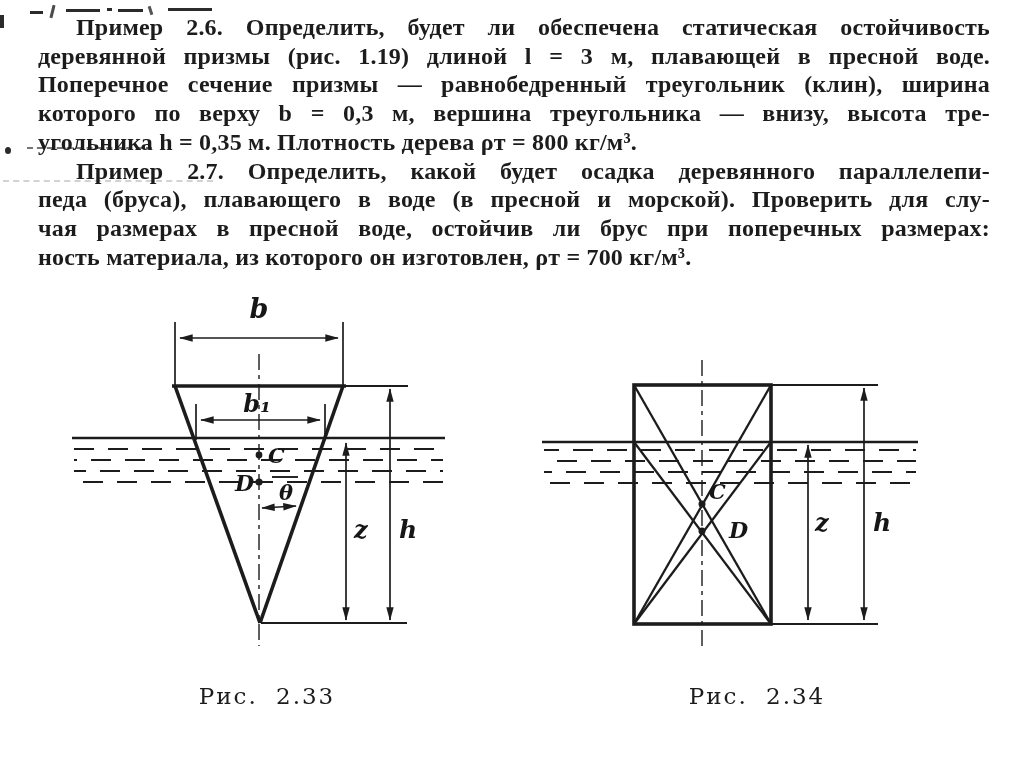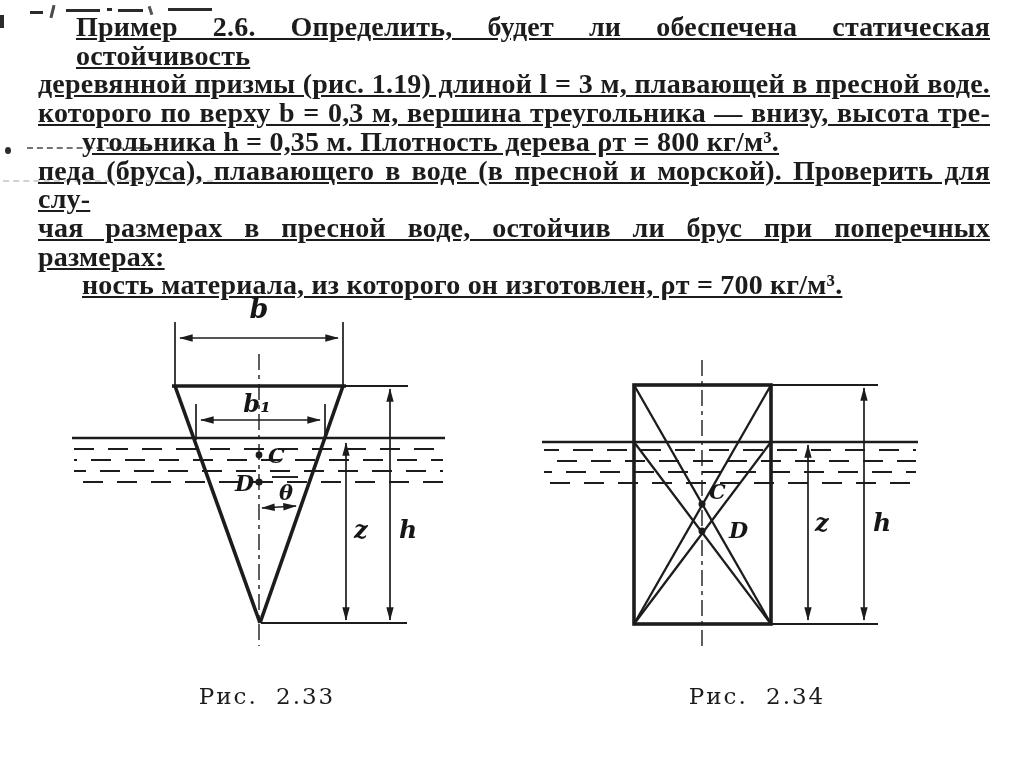--- a/index.html
+++ b/index.html
@@ -5,28 +5,27 @@
   html,body{margin:0;padding:0;}
   body{
     width:1024px;height:767px;position:relative;overflow:hidden;
     background:#ffffff;color:#1c1c1c;
     font-family:"Liberation Serif","DejaVu Serif",serif;
   }
   .textblock{
     position:absolute;left:38px;top:13px;width:952px;
   }
   .line{
-    font-weight:700;font-size:28px;line-height:28.7px;
+    font-weight:700;font-size:24px;line-height:28.7px;
     letter-spacing:0.2px;
     text-align:justify;text-align-last:justify;
     white-space:normal;
-    text-decoration:underline;
   }
   .line.indent{padding-left:38px;}
-  .line.endpara{text-align-last:left;margin-left:44px;}
+  .line.endpara{text-align-last:left;}
   .fig-svg{position:absolute;left:0;top:290px;}
   .fig-svg .thick{stroke:#1c1c1c;stroke-width:3.6;fill:none;}
   .fig-svg .med{stroke:#1c1c1c;stroke-width:2.3;fill:none;}
   .fig-svg .water{stroke:#1c1c1c;stroke-width:2.6;fill:none;}
   .fig-svg .thin{stroke:#1c1c1c;stroke-width:1.7;fill:none;}
   .fig-svg .ext{stroke:#1c1c1c;stroke-width:1.9;fill:none;}
   .fig-svg .cl{stroke:#1c1c1c;stroke-width:1.4;fill:none;stroke-dasharray:16 5 4 5;}
   .fig-svg .hatch{stroke:#1c1c1c;stroke-width:2.2;fill:none;stroke-dasharray:20 14;}
   .fig-svg .dot{fill:#1c1c1c;stroke:none;}
   .fig-svg text{
@@ -51,22 +50,24 @@
 <div class="artifact" style="left:149px;top:6px;width:3px;height:9px;transform:rotate(-18deg);opacity:.8;"></div>
 <div class="artifact" style="left:168px;top:8px;width:44px;height:3px;"></div>
 <div class="artifact" style="left:0;top:15px;width:4px;height:13px;"></div>
 <div class="artifact" style="left:5px;top:147px;width:6px;height:7px;border-radius:50%;"></div>
 <div class="artifact dash" style="left:27px;top:147px;width:125px;border-top:2.5px dashed rgba(25,25,25,.6);"></div>
 <div class="artifact dash" style="left:3px;top:180px;width:210px;border-top:2px dashed rgba(50,50,50,.22);"></div>
 
 <div class="textblock">
   <div class="line indent">Пример 2.6. Определить, будет ли обеспечена статическая остойчивость</div>
   <div class="line">деревянной призмы (рис. 1.19) длиной l = 3 м, плавающей в пресной воде.</div>
+  <div class="line">Поперечное сечение призмы — равнобедренный треугольник (клин), ширина</div>
   <div class="line">которого по верху b = 0,3 м, вершина треугольника — внизу, высота тре-</div>
   <div class="line endpara">угольника h = 0,35 м. Плотность дерева ρт = 800 кг/м³.</div>
+  <div class="line indent">Пример 2.7. Определить, какой будет осадка деревянного параллелепи-</div>
   <div class="line">педа (бруса), плавающего в воде (в пресной и морской). Проверить для слу-</div>
   <div class="line">чая размерах в пресной воде, остойчив ли брус при поперечных размерах:</div>
   <div class="line endpara">ность материала, из которого он изготовлен, ρт = 700 кг/м³.</div>
 </div>
 
 <svg class="fig-svg" width="1024" height="477" viewBox="0 290 1024 477" xmlns="http://www.w3.org/2000/svg">
   <defs>
     <marker id="ah" viewBox="0 0 12 8" refX="11.3" refY="4" markerWidth="15" markerHeight="9.5" markerUnits="userSpaceOnUse" orient="auto-start-reverse">
       <path d="M0.6,0.9 L12,4 L0.6,7.1 Z" fill="#1c1c1c"></path>
     </marker>

